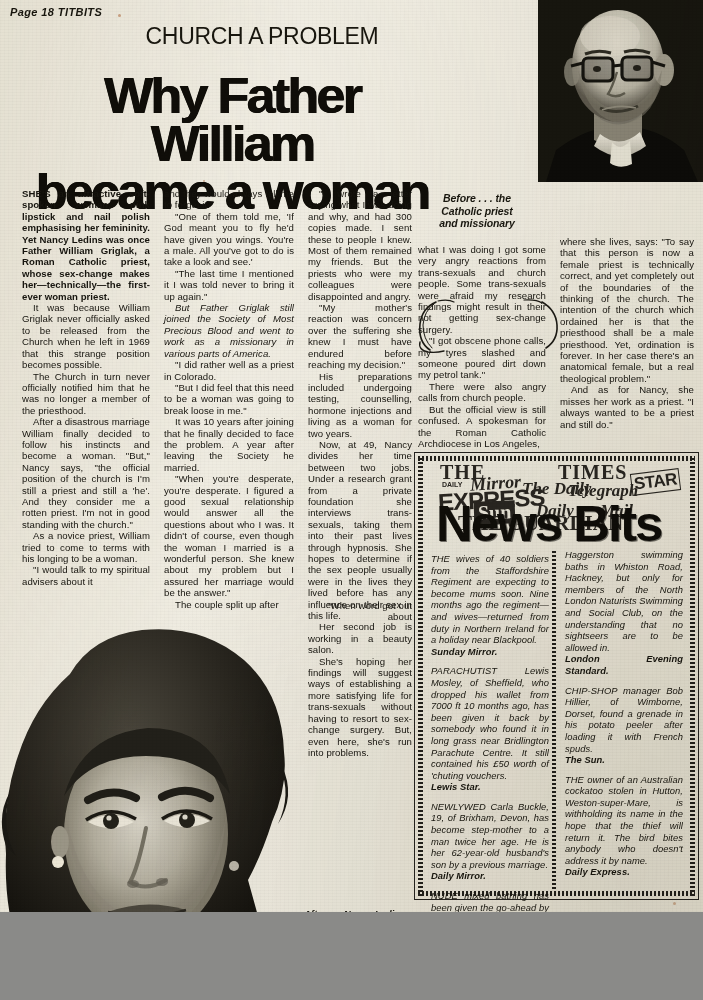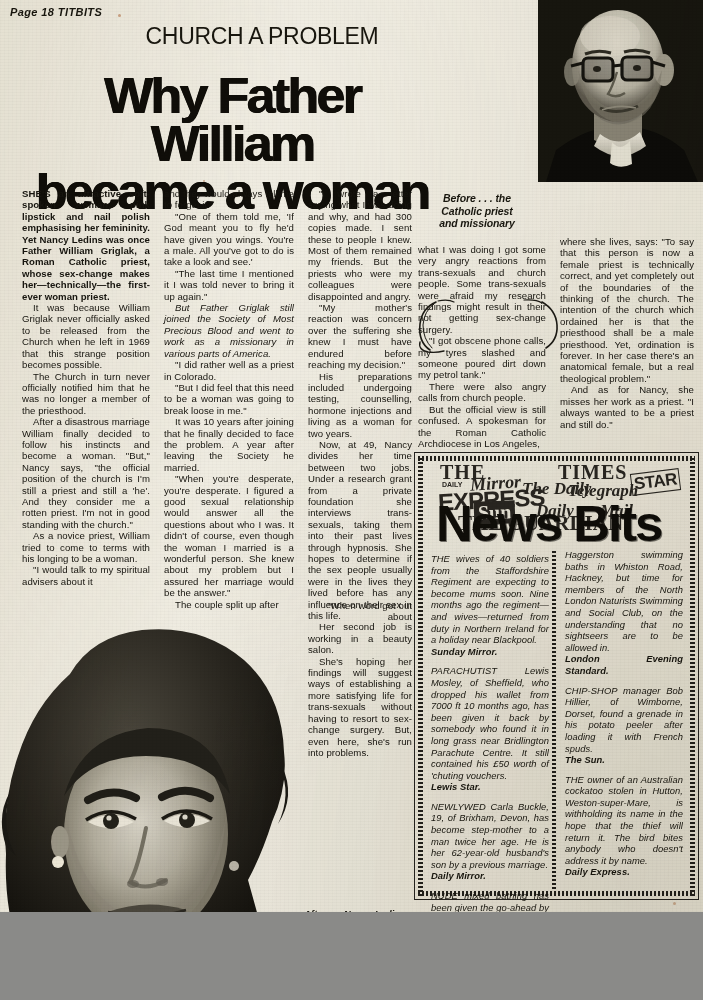--- a/index.html
+++ b/index.html
@@ -423,21 +423,21 @@
         <p>NEWLYWED Carla Buckle, 19, of Brixham, Devon, has become step-mother to a man twice her age. He is her 62-year-old husband's son by a previous marriage.</p>
         <p class="src">Daily Mirror.</p>
       </div>
       <div class="item">
         <p>NUDE mixed bathing has been given the go-ahead by Hackney Council at its</p>
       </div>
     </div>
 
     <div class="nb-col" id="nbRight">
       <div class="item">
-        <p>Haggerston swimming baths in Whiston Road, Hackney, but time for members of the North London Naturists Swimming and Social Club, on the understanding that no sightseers are to be allowed in.</p>
+        <p>Haggerston swimming baths in Whiston Road, Hackney, but only for members of the North London Naturists Swimming and Social Club, on the understanding that no sightseers are to be allowed in.</p>
         <p class="src">London Evening Standard.</p>
       </div>
       <div class="item">
         <p>CHIP-SHOP manager Bob Hillier, of Wimborne, Dorset, found a grenade in his potato peeler after loading it with French spuds.</p>
         <p class="src">The Sun.</p>
       </div>
       <div class="item">
         <p>THE owner of an Australian cockatoo stolen in Hutton, Weston-super-Mare, is withholding its name in the hope that the thief will return it. The bird bites anybody who doesn't address it by name.</p>
         <p class="src">Daily Express.</p>
       </div>

